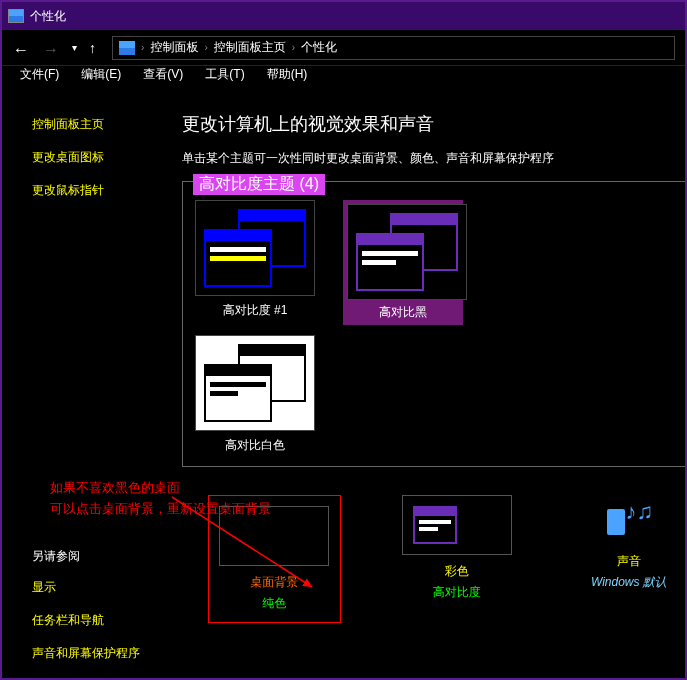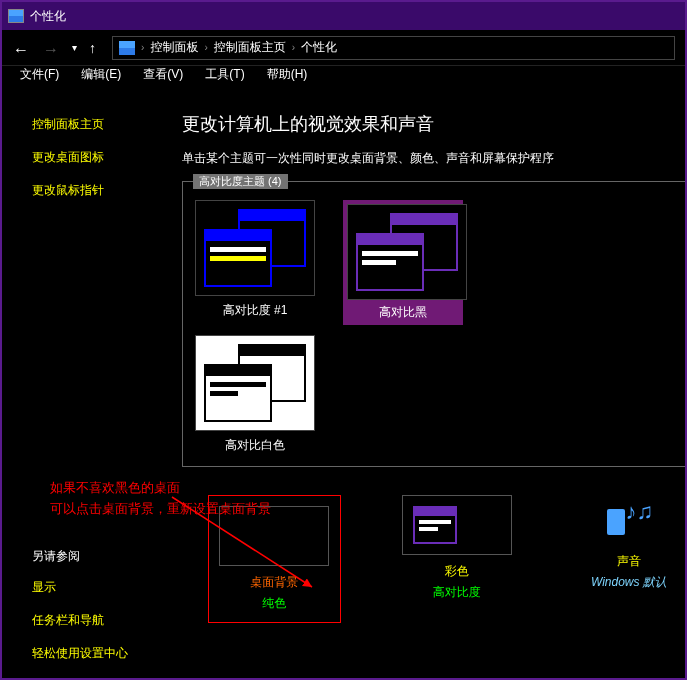--- a/index.html
+++ b/index.html
@@ -27,21 +27,21 @@
     .sidebar { width: 180px; padding: 18px 0 0 30px; display: flex; flex-direction: column; }
     .side-link { color: #ffff00; font-size: 12px; margin-bottom: 16px; cursor: pointer; }
     .side-spacer { flex: 1; }
     .side-head { color: #fff; font-size: 12px; margin-bottom: 14px; }
     
     .main { flex: 1; padding: 14px 0 0 0; position: relative; overflow: hidden; }
     .main h1 { font-size: 18px; font-weight: normal; color: #fff; margin-bottom: 14px; font-family: Liberation Serif, serif; }
     .main .sub { font-size: 12px; color: #fff; margin-bottom: 14px; }
     
     .themebox { border: 1px solid #666; padding: 18px 12px 12px 12px; margin-right: -40px; position: relative; }
-    .themebox .legend { position: absolute; top: -8px; left: 10px; background: #737373; padding: 0 6px; font-size: 11px; }
+    .themebox .legend { position: absolute; top: -8px; left: 10px; background: #d946ef; padding: 0 6px; font-size: 16px; }
     .themes { display: flex; gap: 28px; }
     .theme { width: 120px; text-align: center; font-size: 12px; cursor: pointer; }
     .theme.sel { background: #701a75; padding: 4px; }
     .theme.sel .preview { margin-bottom: 4px; }
     .preview { width: 120px; height: 96px; background: #000; position: relative; margin-bottom: 6px; border: 1px solid #444; }
     .preview.white { background: #fff; }
     .win { position: absolute; width: 68px; height: 58px; border: 2px solid; }
     .win.back { top: 8px; right: 8px; }
     .win.front { bottom: 8px; left: 8px; }
     .win .tb { height: 10px; }
@@ -110,21 +110,21 @@
 
 <div class="content">
   <div class="sidebar">
     <div class="side-link">控制面板主页</div>
     <div class="side-link">更改桌面图标</div>
     <div class="side-link">更改鼠标指针</div>
     <div class="side-spacer"></div>
     <div class="side-head">另请参阅</div>
     <div class="side-link">显示</div>
     <div class="side-link">任务栏和导航</div>
-    <div class="side-link">轻松使用设置中心</div>
+    <div class="side-link">声音和屏幕保护程序</div>
   </div>
 
   <div class="main">
     <h1>更改计算机上的视觉效果和声音</h1>
     <div class="sub">单击某个主题可一次性同时更改桌面背景、颜色、声音和屏幕保护程序</div>
 
     <div class="themebox">
       <div class="legend">高对比度主题 (4)</div>
       <div class="themes">
         <div class="theme t1">

